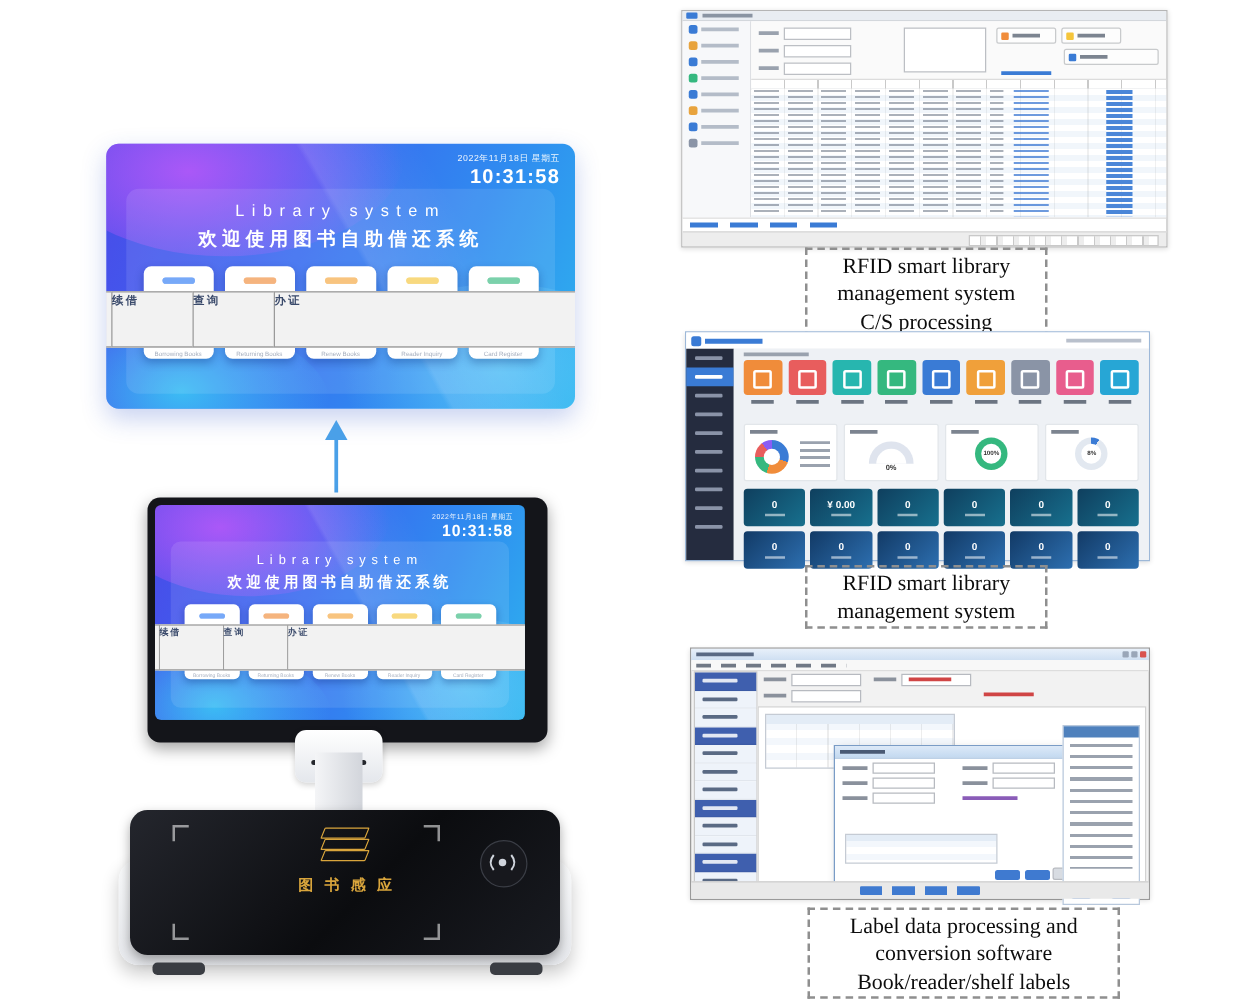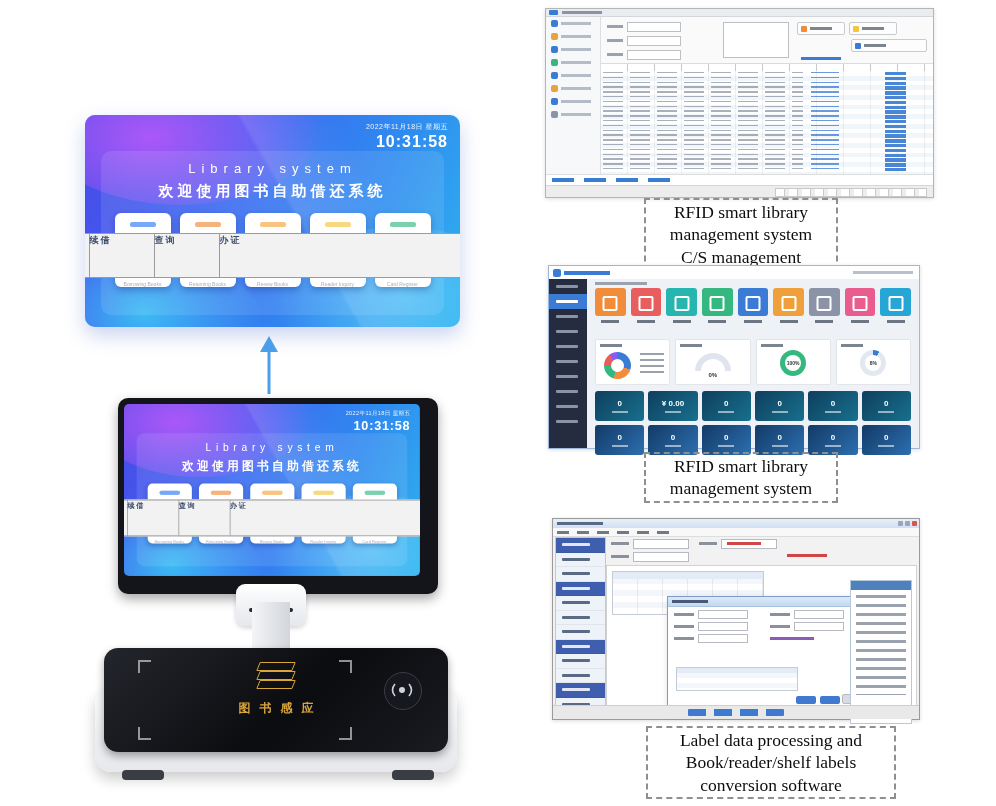--- a/index.html
+++ b/index.html
@@ -41,21 +41,21 @@
   .monitor .swrap{position:relative;width:296px;height:172px;border-radius:5px;overflow:hidden;}
   .screen.small{left:0;top:0;width:375px;height:212px;border-radius:0;
     transform:scale(0.789,0.811);transform-origin:0 0;}
   .printer{position:absolute;left:236px;top:584px;width:70px;height:42px;
     background:linear-gradient(#ffffff,#e4e7ec);border-radius:9px;box-shadow:0 2px 5px rgba(0,0,0,.18);}
   .printer .slot{position:absolute;left:13px;top:24px;width:44px;height:4px;background:#25272c;border-radius:2px;}
   .column{position:absolute;left:252px;top:602px;width:38px;height:60px;
     background:linear-gradient(90deg,#f4f5f7,#d2d5db);}
   .base-white{position:absolute;left:95px;top:688px;width:362px;height:84px;
     background:linear-gradient(#fafbfc,#e6e8ec);border-radius:16px;box-shadow:0 7px 14px rgba(0,0,0,.20);}
-  .base-black{position:absolute;left:104px;top:648px;width:344px;height:104px;
+  .base-black{position:absolute;left:104px;top:648px;width:344px;height:116px;
     background:linear-gradient(135deg,#24262d,#0b0c0f 55%,#191b21);border-radius:14px;
     box-shadow:0 4px 9px rgba(0,0,0,.35);}
   .base-black .corner{position:absolute;width:11px;height:11px;}
   .base-black .c-tl{left:34px;top:12px;border-left:2px solid rgba(255,255,255,.55);border-top:2px solid rgba(255,255,255,.55);}
   .base-black .c-tr{right:96px;top:12px;border-right:2px solid rgba(255,255,255,.55);border-top:2px solid rgba(255,255,255,.55);}
   .base-black .c-bl{left:34px;bottom:12px;border-left:2px solid rgba(255,255,255,.55);border-bottom:2px solid rgba(255,255,255,.55);}
   .base-black .c-br{right:96px;bottom:12px;border-right:2px solid rgba(255,255,255,.55);border-bottom:2px solid rgba(255,255,255,.55);}
   .books-logo{position:absolute;left:50%;top:14px;transform:translateX(-50%);width:44px;height:30px;}
   .books-logo i{position:absolute;left:4px;width:34px;height:7px;border:1.5px solid #d9a53c;
     transform:skewX(-22deg);border-radius:1px;display:block;}
@@ -411,21 +411,21 @@
       <span class="t"></span>
     </div>
     <div class="cs-status">
       <span class="pg"></span>
     </div>
   </div>
 
   <div class="caption cap1">
     <span>RFID smart library</span>
     <span>management system</span>
-    <span>C/S management</span>
+    <span>C/S processing</span>
   </div>
 
   <div class="shot bs">
     <div class="bs-head">
       <span class="lg1"></span>
       <span class="lg2"></span>
       <span class="usr"></span>
     </div>
     <div class="bs-side">
         <div class="item">
@@ -687,17 +687,17 @@
         <span class="bb" style="right:6px"></span>
       </div>
     </div>
     <div class="lb-status">
       <span class="btns"></span>
     </div>
   </div>
 
   <div class="caption cap3">
     <span>Label data processing and</span>
+    <span>conversion software</span>
     <span>Book/reader/shelf labels</span>
-    <span>conversion software</span>
   </div>
 
 </div>
 
 </body></html>

